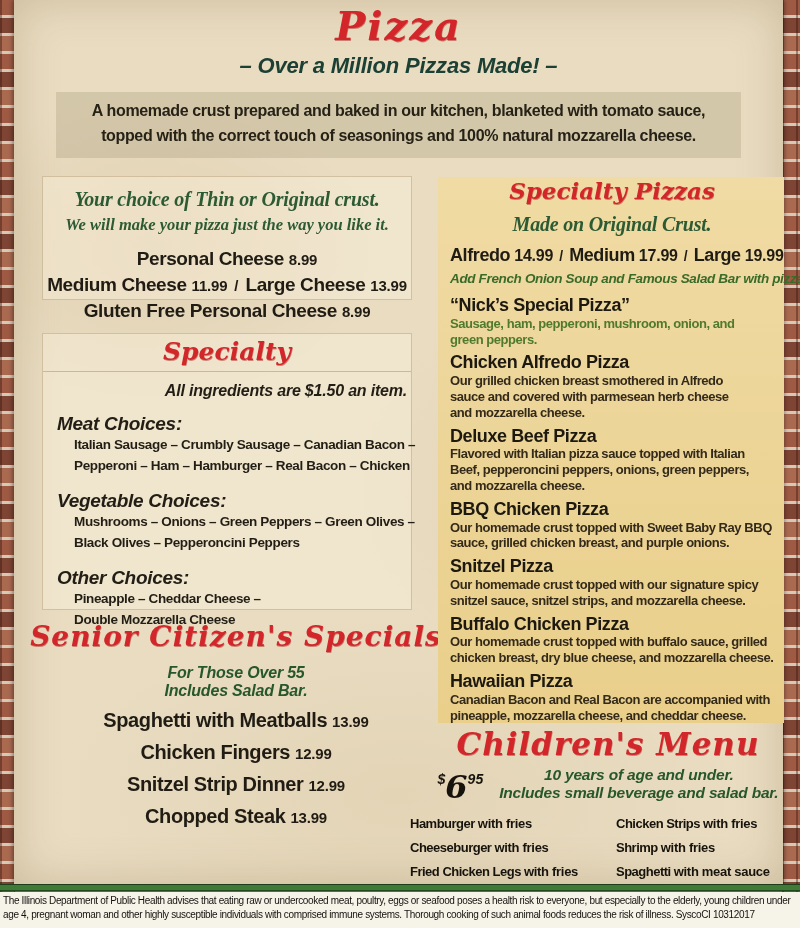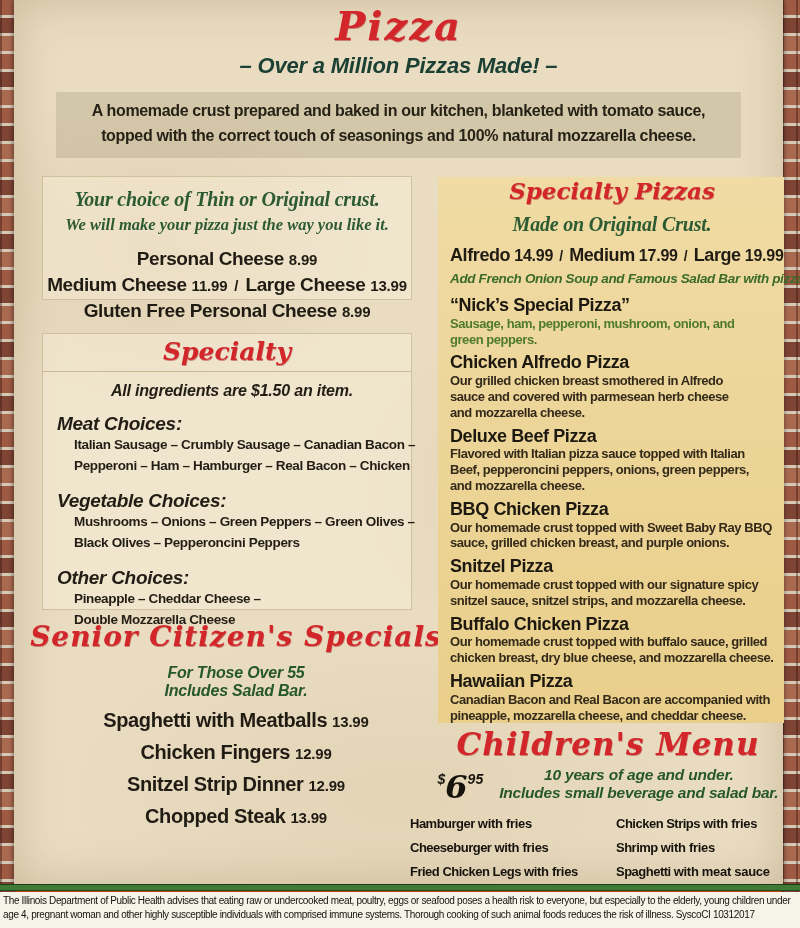--- a/index.html
+++ b/index.html
@@ -71,21 +71,21 @@
   .crust-h2{ font-size:16.5px; margin-top:4px; }
   .item-line{ margin-top:4px; white-space:nowrap; }
   .item-line.first{ margin-top:13px; }
   .iname{ font-weight:bold; font-size:19px; color:#201c14; letter-spacing:-0.4px; }
   .iprice{ font-weight:bold; font-size:15px; color:#201c14; margin-left:5px; letter-spacing:-0.2px; }
   .islash{ font-weight:bold; font-size:15px; color:#201c14; margin:0 7px; }
 
   .toppings{ left:28px; top:333px; width:370px; height:277px; }
   .h-toppings{ font-size:25px; text-align:center; padding:3px 0 5px 0; border-bottom:1px solid rgba(165,140,95,.5); }
   .topp-body{ padding:10px 4px 0 14px; }
-  .note{ font-weight:bold; font-style:italic; font-size:16px; text-align:center; color:#221e15; letter-spacing:-0.2px; }
+  .note{ font-weight:bold; font-style:italic; font-size:16px; text-align:right; color:#221e15; letter-spacing:-0.2px; }
   .glabel{ font-weight:bold; font-style:italic; font-size:19px; color:#221e15; margin-top:13px; letter-spacing:-0.3px; }
   .gline{ font-weight:bold; font-size:13.5px; color:#221e15; padding-left:17px; line-height:1.55; letter-spacing:-0.35px; white-space:nowrap; }
 
   
   .senior{ position:absolute; left:10px; top:620px; width:424px; text-align:center; }
   .h-senior{ font-size:28px; letter-spacing:1px; line-height:1.2; }
   .gsub{ font-weight:bold; font-style:italic; font-size:16px; color:#27572c; letter-spacing:-0.2px; }
   .senior .gsub1{ margin-top:10px; }
   .sitem{ margin-top:9px; white-space:nowrap; }
   .sitem.first{ margin-top:14px; }

